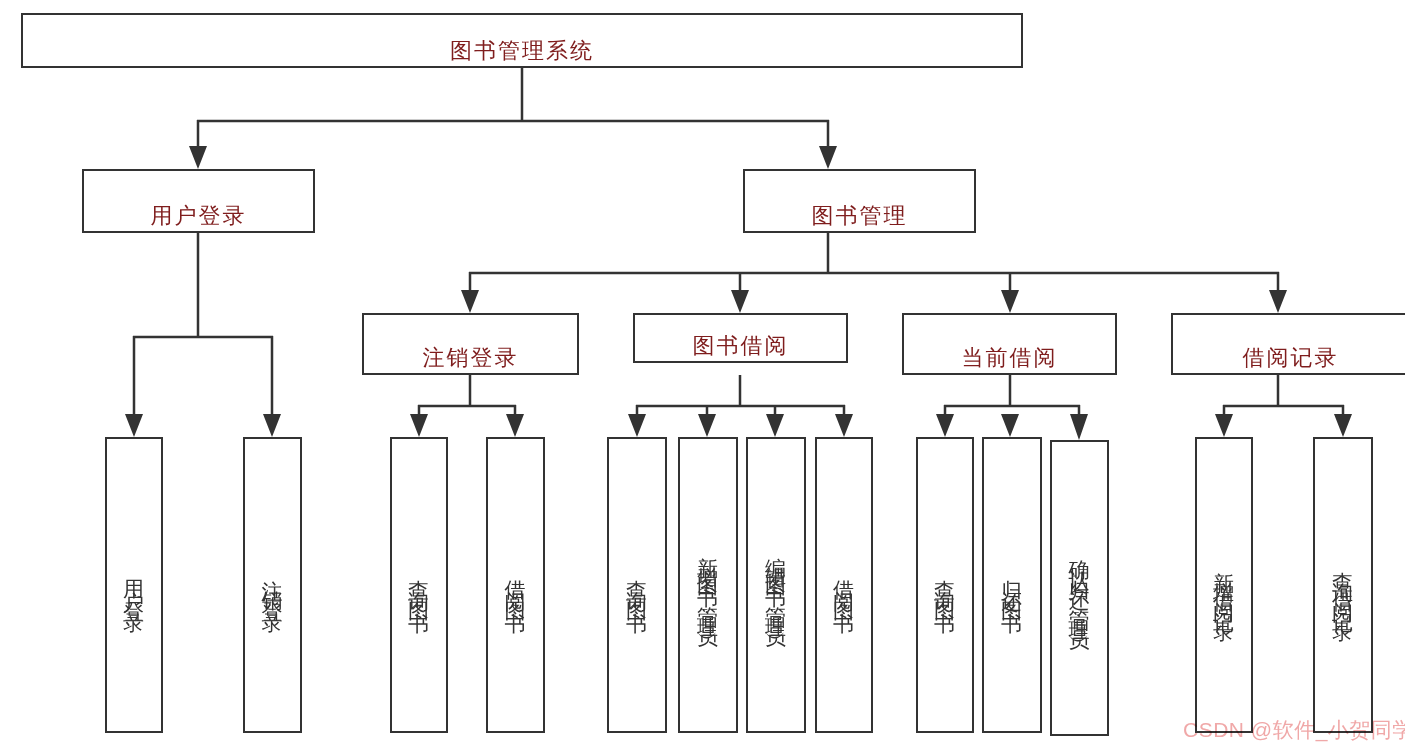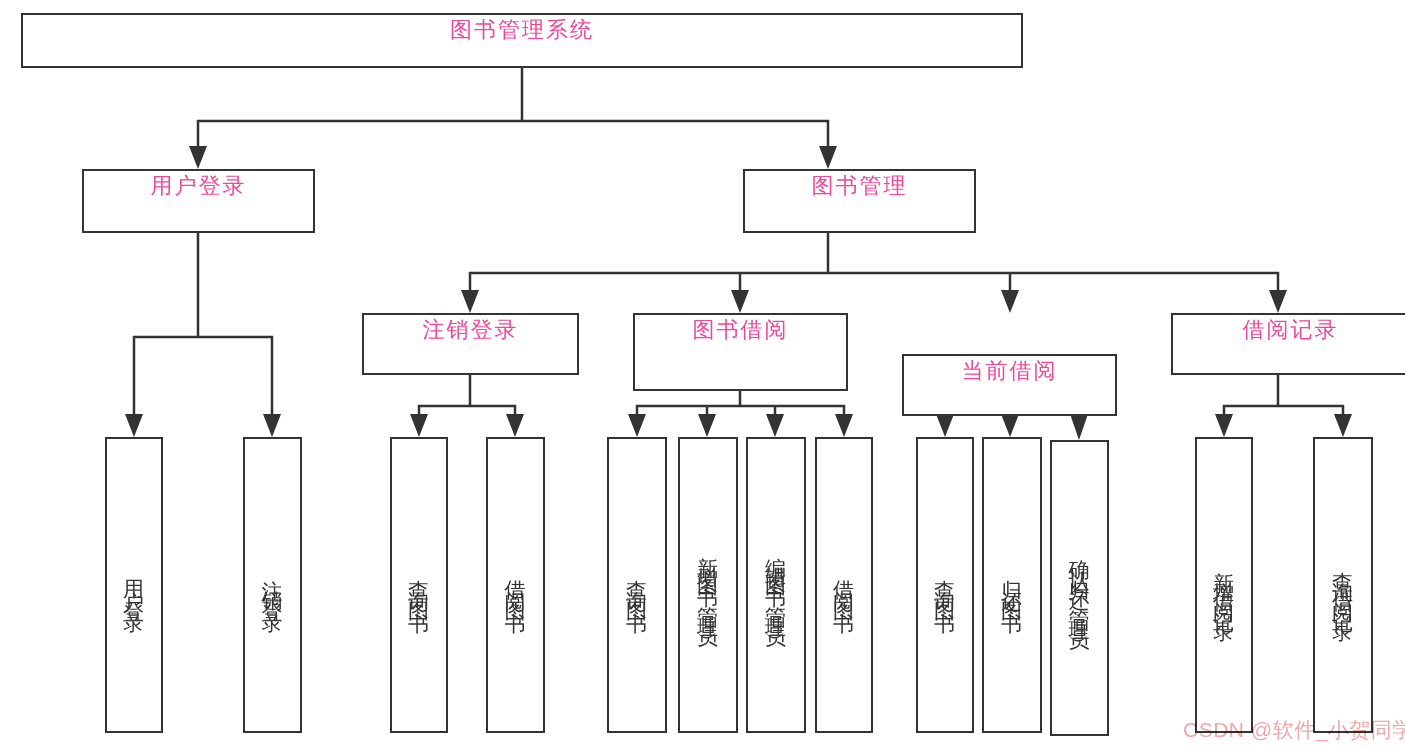--- a/index.html
+++ b/index.html
@@ -15,23 +15,23 @@
     position: absolute;
     left: 0; top: 0;
     width: 1405px; height: 747px;
   }
   .hbox {
     position: absolute;
     box-sizing: border-box;
     border: 2.5px solid #333333;
     background: #ffffff;
     display: flex;
-    align-items: flex-start;
+    align-items: flex-end;
     justify-content: center;
-    color: #ec4899;
+    color: #7f1d1d;
     font-size: 22px;
     letter-spacing: 2px;
     white-space: nowrap;
   }
   .vbox {
     position: absolute;
     box-sizing: border-box;
     border: 2.5px solid #333333;
     background: #ffffff;
     display: flex;
@@ -127,24 +127,24 @@
   <div class="hbox" style="left:82px; top:169px; width:233px; height:64px;">
     <span>用户登录</span>
   </div>
   <div class="hbox" style="left:712px; top:169px; width:233px; height:64px;margin-left:31px;">
     <span>图书管理</span>
   </div>
 
   <div class="hbox" style="left:362px; top:313px; width:217px; height:62px;">
     <span>注销登录</span>
   </div>
-  <div class="hbox" style="left:633px; top:313px; width:215px; height:78px;">
+  <div class="hbox" style="left:633px; top:313px; width:215px; height:50px;">
     <span>图书借阅</span>
   </div>
-  <div class="hbox" style="left:902px; top:313px; width:215px; height:62px;margin-top:41px;">
+  <div class="hbox" style="left:902px; top:313px; width:215px; height:62px;">
     <span>当前借阅</span>
   </div>
   <div class="hbox" style="left:1171px; top:313px; width:239px; height:62px;">
     <span>借阅记录</span>
   </div>
 
   <div class="vbox" style="left:105px; top:437px; width:58px; height:296px;">
     <span class="vlabel">用户登录</span>
   </div>
   <div class="vbox" style="left:243px; top:437px; width:59px; height:296px;">

